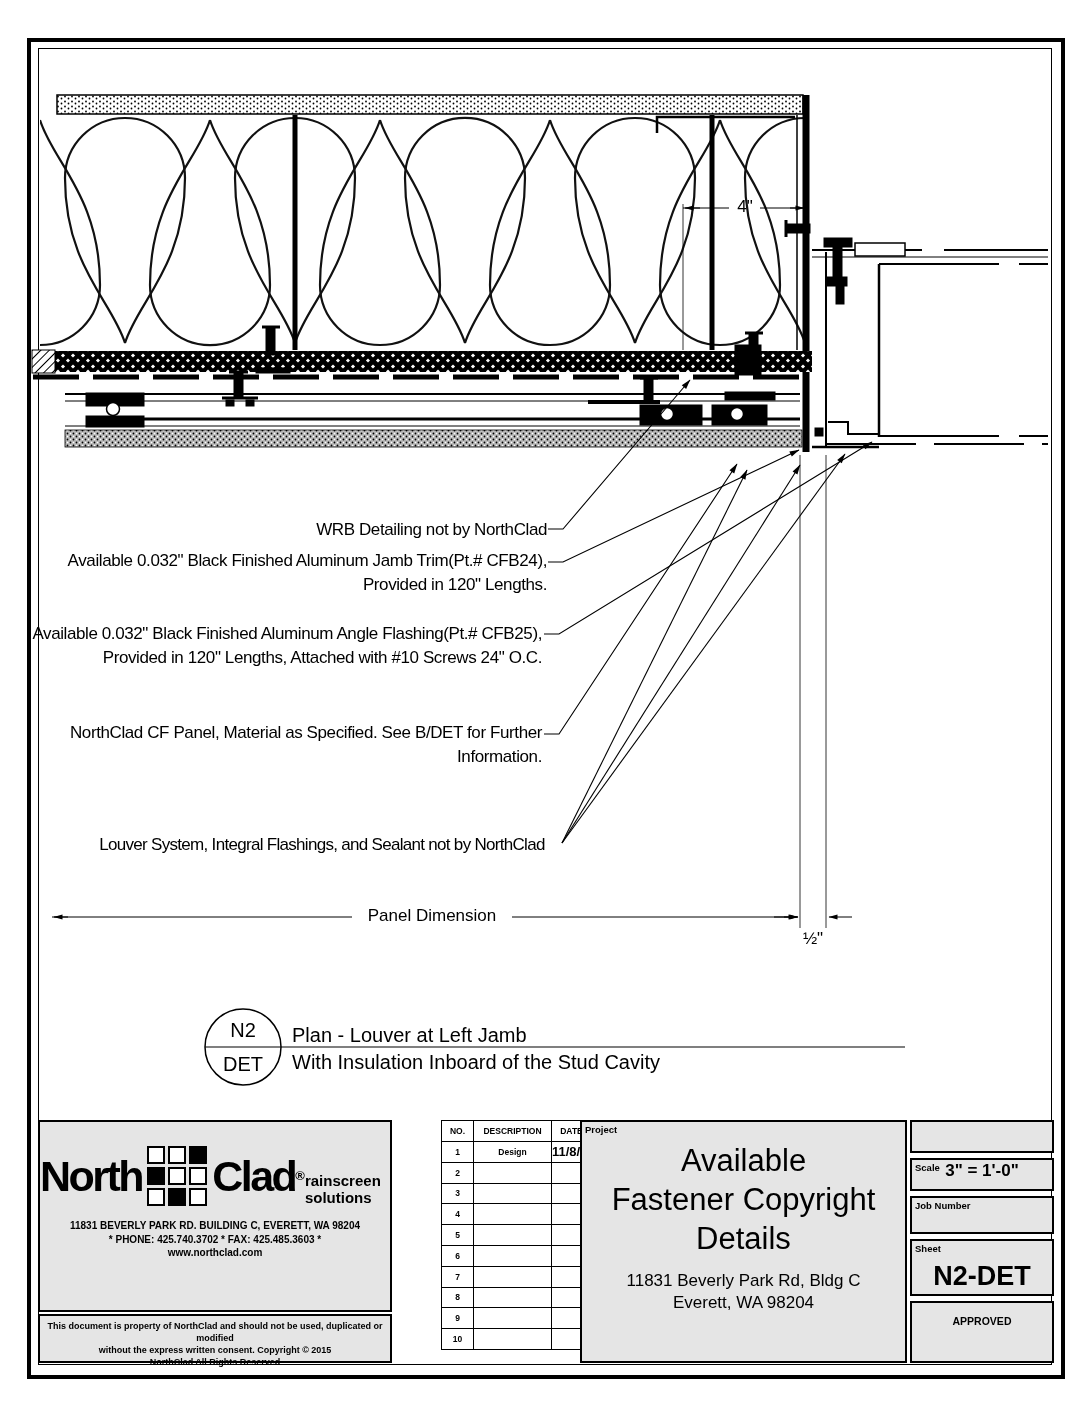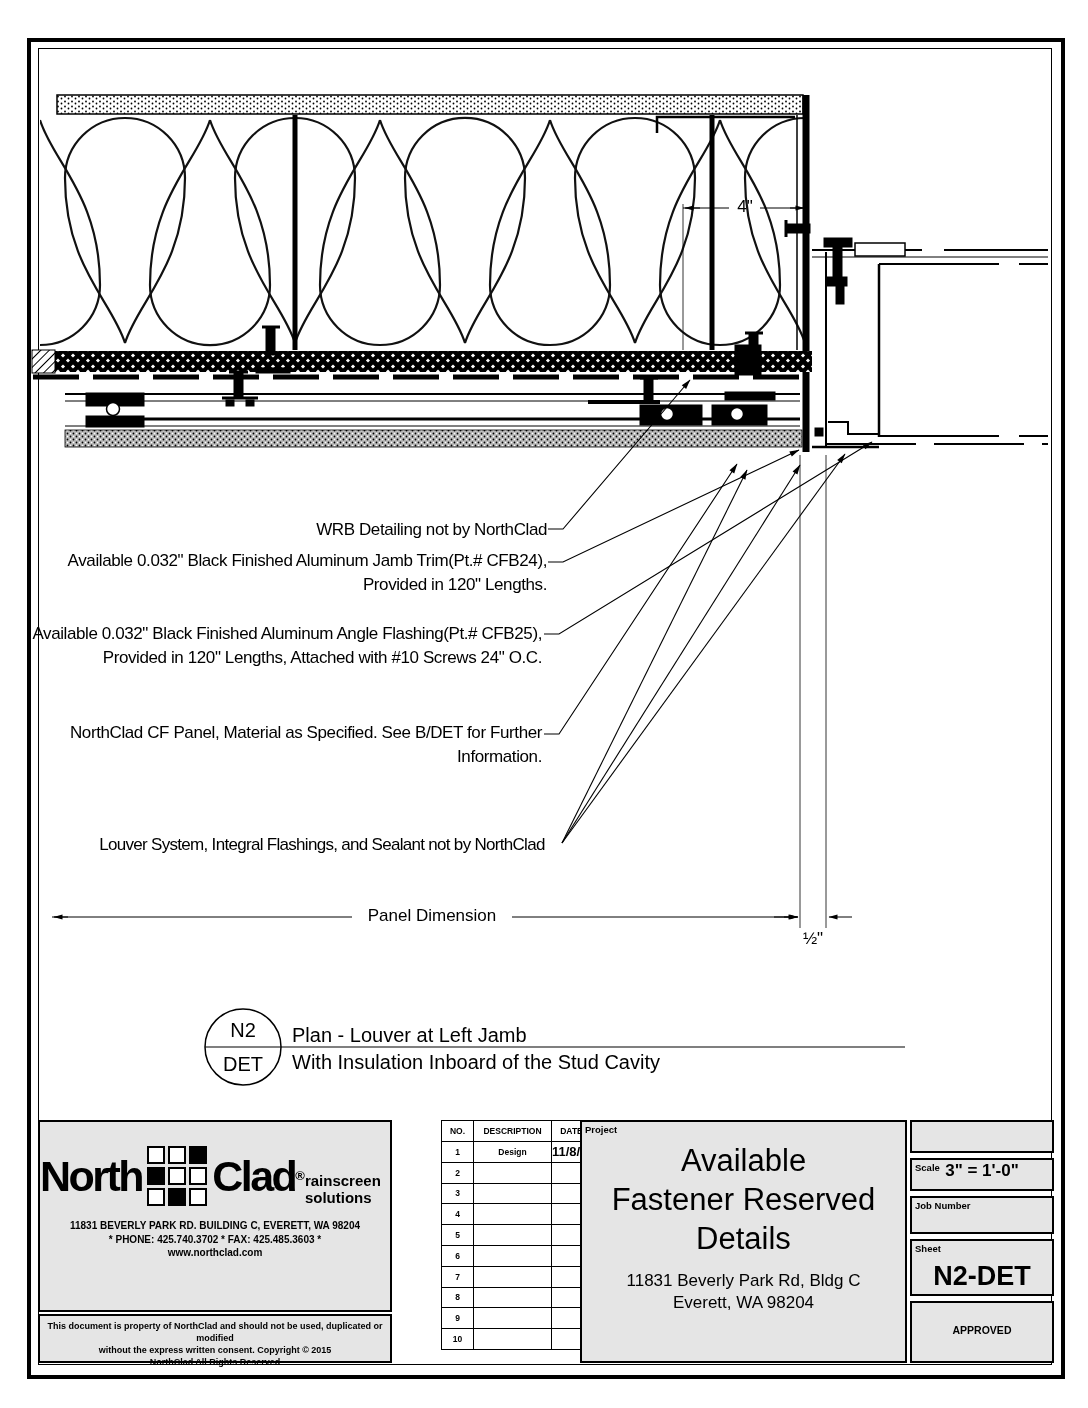--- a/index.html
+++ b/index.html
@@ -30,21 +30,21 @@
   .addr{margin-top:13px;font-size:10px;font-weight:bold;line-height:13.5px;text-align:center;}
   .copy{font-size:9px;font-weight:bold;line-height:12px;text-align:center;padding-top:4px;}
   table.rev{border-collapse:collapse;width:177px;table-layout:fixed;}
   table.rev td,table.rev th{border:1.5px solid #000;padding:0;text-align:center;overflow:hidden;}
   table.rev th{font-size:8.5px;font-weight:bold;height:20px;}
   table.rev td{font-size:8.5px;font-weight:bold;height:19.8px;}
   .proj-title{font-size:31px;font-weight:400;text-align:center;line-height:39px;margin-top:4px;}
   .proj-addr{font-size:17px;font-weight:400;text-align:center;line-height:22px;margin-top:12px;}
   .scale-val{font-size:17px;font-weight:bold;text-align:center;margin-top:1px;}
   .sheet-val{font-size:27px;font-weight:600;text-align:center;margin-top:5px;}
-  .appr{font-size:10.5px;font-weight:bold;text-align:center;padding-top:21px;}
+  .appr{font-size:10.5px;font-weight:bold;text-align:center;padding-top:12px;}
 </style>
 </head>
 <body>
 
 <div class="page">
   <div class="border-outer"></div>
   <div class="border-inner"></div>
 
   <svg class="draw" width="1088" height="1110" viewBox="0 0 1088 1110">
     <defs>
@@ -319,21 +319,21 @@
               <td></td>
             </tr>
       </tbody>
         </table>
     </div>
 
     <div class="box" style="left:542px;top:0;width:327px;height:243px;">
       <div class="lbl">Project</div>
       <div class="proj-title">
         <div>Available</div>
-        <div>Fastener Reserved</div>
+        <div>Fastener Copyright</div>
         <div>Details</div>
       </div>
       <div class="proj-addr">
         <div>11831 Beverly Park Rd, Bldg C</div>
         <div>Everett, WA 98204</div>
       </div>
     </div>
 
     <div class="box" style="left:872px;top:0;width:144px;height:33px;"></div>
     <div class="box" style="left:872px;top:38px;width:144px;height:33px;">

